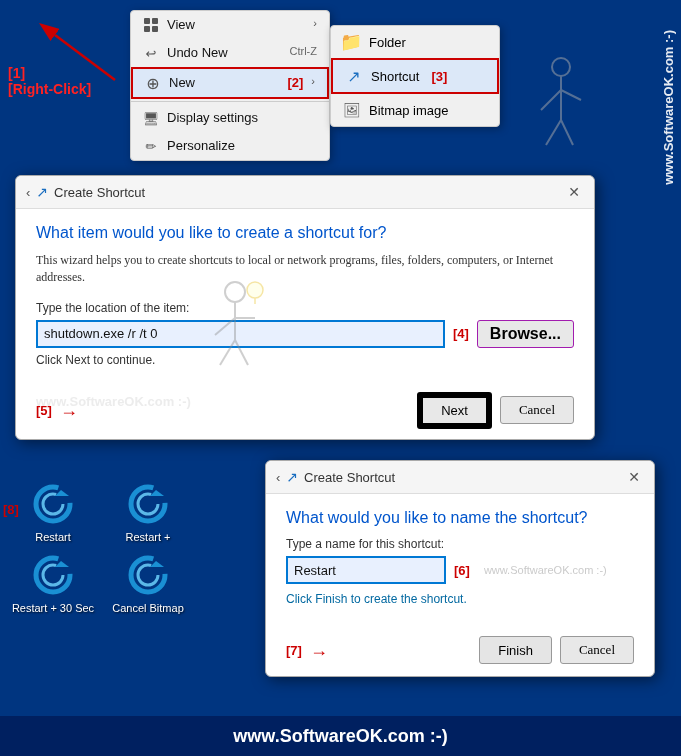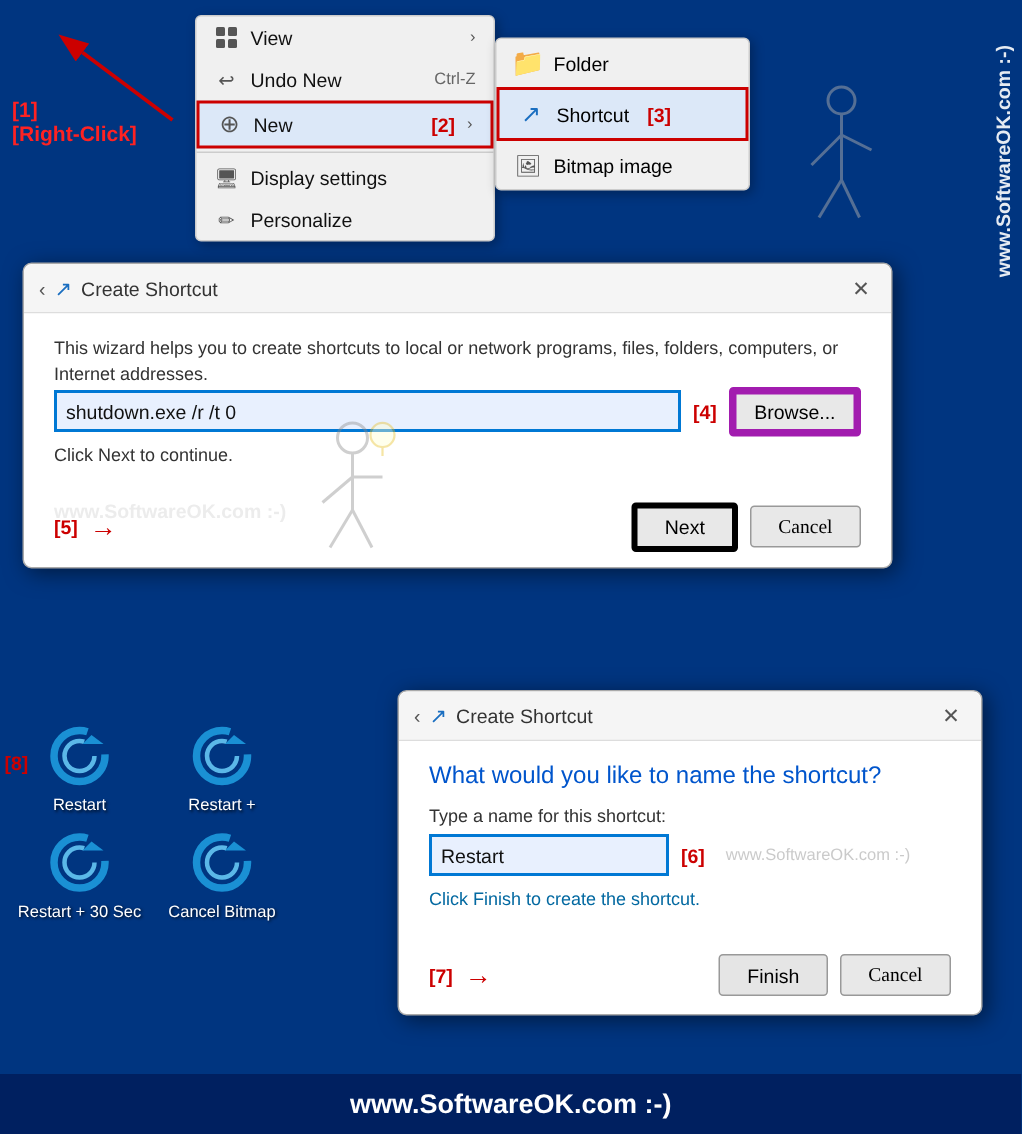--- a/index.html
+++ b/index.html
@@ -66,21 +66,21 @@
       background: #f0f0f0;
       border: 1px solid #ccc;
       border-radius: 4px;
       box-shadow: 2px 2px 8px rgba(0,0,0,0.3);
       width: 200px;
       font-size: 13px;
     }
     .context-menu-item {
       padding: 6px 12px;
       display: flex;
-      align-items: center;
+      align-items: flex-start;
       gap: 8px;
       cursor: pointer;
       position: relative;
     }
     .context-menu-item.highlighted {
       background: #dce8f8;
       border: 2px solid #cc0000;
     }
     .context-menu-item .item-icon {
       width: 16px;
@@ -186,21 +186,23 @@
       padding: 15px 20px;
     }
     .dialog-title-text {
       color: #0055cc;
       font-size: 16px;
       margin-bottom: 10px;
     }
     .dialog-description {
       font-size: 12px;
       color: #333;
+      margin-bottom: 15px;
       line-height: 1.4;
+      font-family: Liberation Serif, serif;
     }
     .dialog-field-label {
       font-size: 12px;
       color: #333;
       margin-bottom: 5px;
     }
     .dialog-input-row {
       display: flex;
       gap: 8px;
       align-items: center;
@@ -211,25 +213,26 @@
       height: 28px;
       padding: 3px 6px;
       font-size: 13px;
       border: 2px solid #0078d4;
       background: #e8f0fe;
       color: #111;
       outline: none;
     }
     .dialog-browse-btn {
       padding: 4px 12px;
-      font-size: 13px;
+      font-size: 16px;
       background: #e8e8e8;
-      border: 5px solid #a21caf;
+      border: 1px solid #a21caf;
       cursor: pointer;
       border-radius: 3px;
+      font-weight: bold;
     }
     .dialog-hint {
       font-size: 12px;
       color: #333;
       margin-bottom: 10px;
     }
     .dialog-footer {
       display: flex;
       justify-content: flex-end;
       align-items: center;
@@ -237,21 +240,21 @@
       gap: 8px;
     }
     .btn-next, .btn-cancel, .btn-finish {
       padding: 5px 18px;
       font-size: 13px;
       cursor: pointer;
       border-radius: 3px;
     }
     .btn-next {
       background: #e8e8e8;
-      border: 4px solid #000000;
+      border: 6px solid #000000;
       text-align: center;
     }
     .btn-cancel {
       background: #e8e8e8;
       border: 1px solid #999;
       font-family: Liberation Serif, serif;
     }
     .btn-finish {
       background: #e5e5e5;
       border: 1px solid #999;
@@ -446,21 +449,23 @@
 <div class="wizard-dialog-1">
   <div class="dialog-titlebar">
     <div class="dialog-titlebar-left">
       <span class="nav-back">‹</span>
       <span style="font-size:14px;color:#1a6ec0;">↗</span>
       <span>Create Shortcut</span>
     </div>
     <button class="dialog-close-btn">✕</button>
   </div>
   <div class="dialog-content">
+    <div class="dialog-title-text">What item would you like to create a shortcut for?</div>
     <div class="dialog-description">This wizard helps you to create shortcuts to local or network programs, files, folders, computers, or Internet addresses.</div>
+    <div class="dialog-field-label">Type the location of the item:</div>
     <div class="dialog-input-row">
       <input class="dialog-input" type="text" value="shutdown.exe /r /t 0" style="">
       <span class="annotation">[4]</span>
       <button class="dialog-browse-btn">Browse...</button>
     </div>
     <div class="dialog-hint">Click Next to continue.</div>
   </div>
 
   <div style="position:relative;">
     <div style="display:flex;align-items:center;padding:0 20px 10px;">

